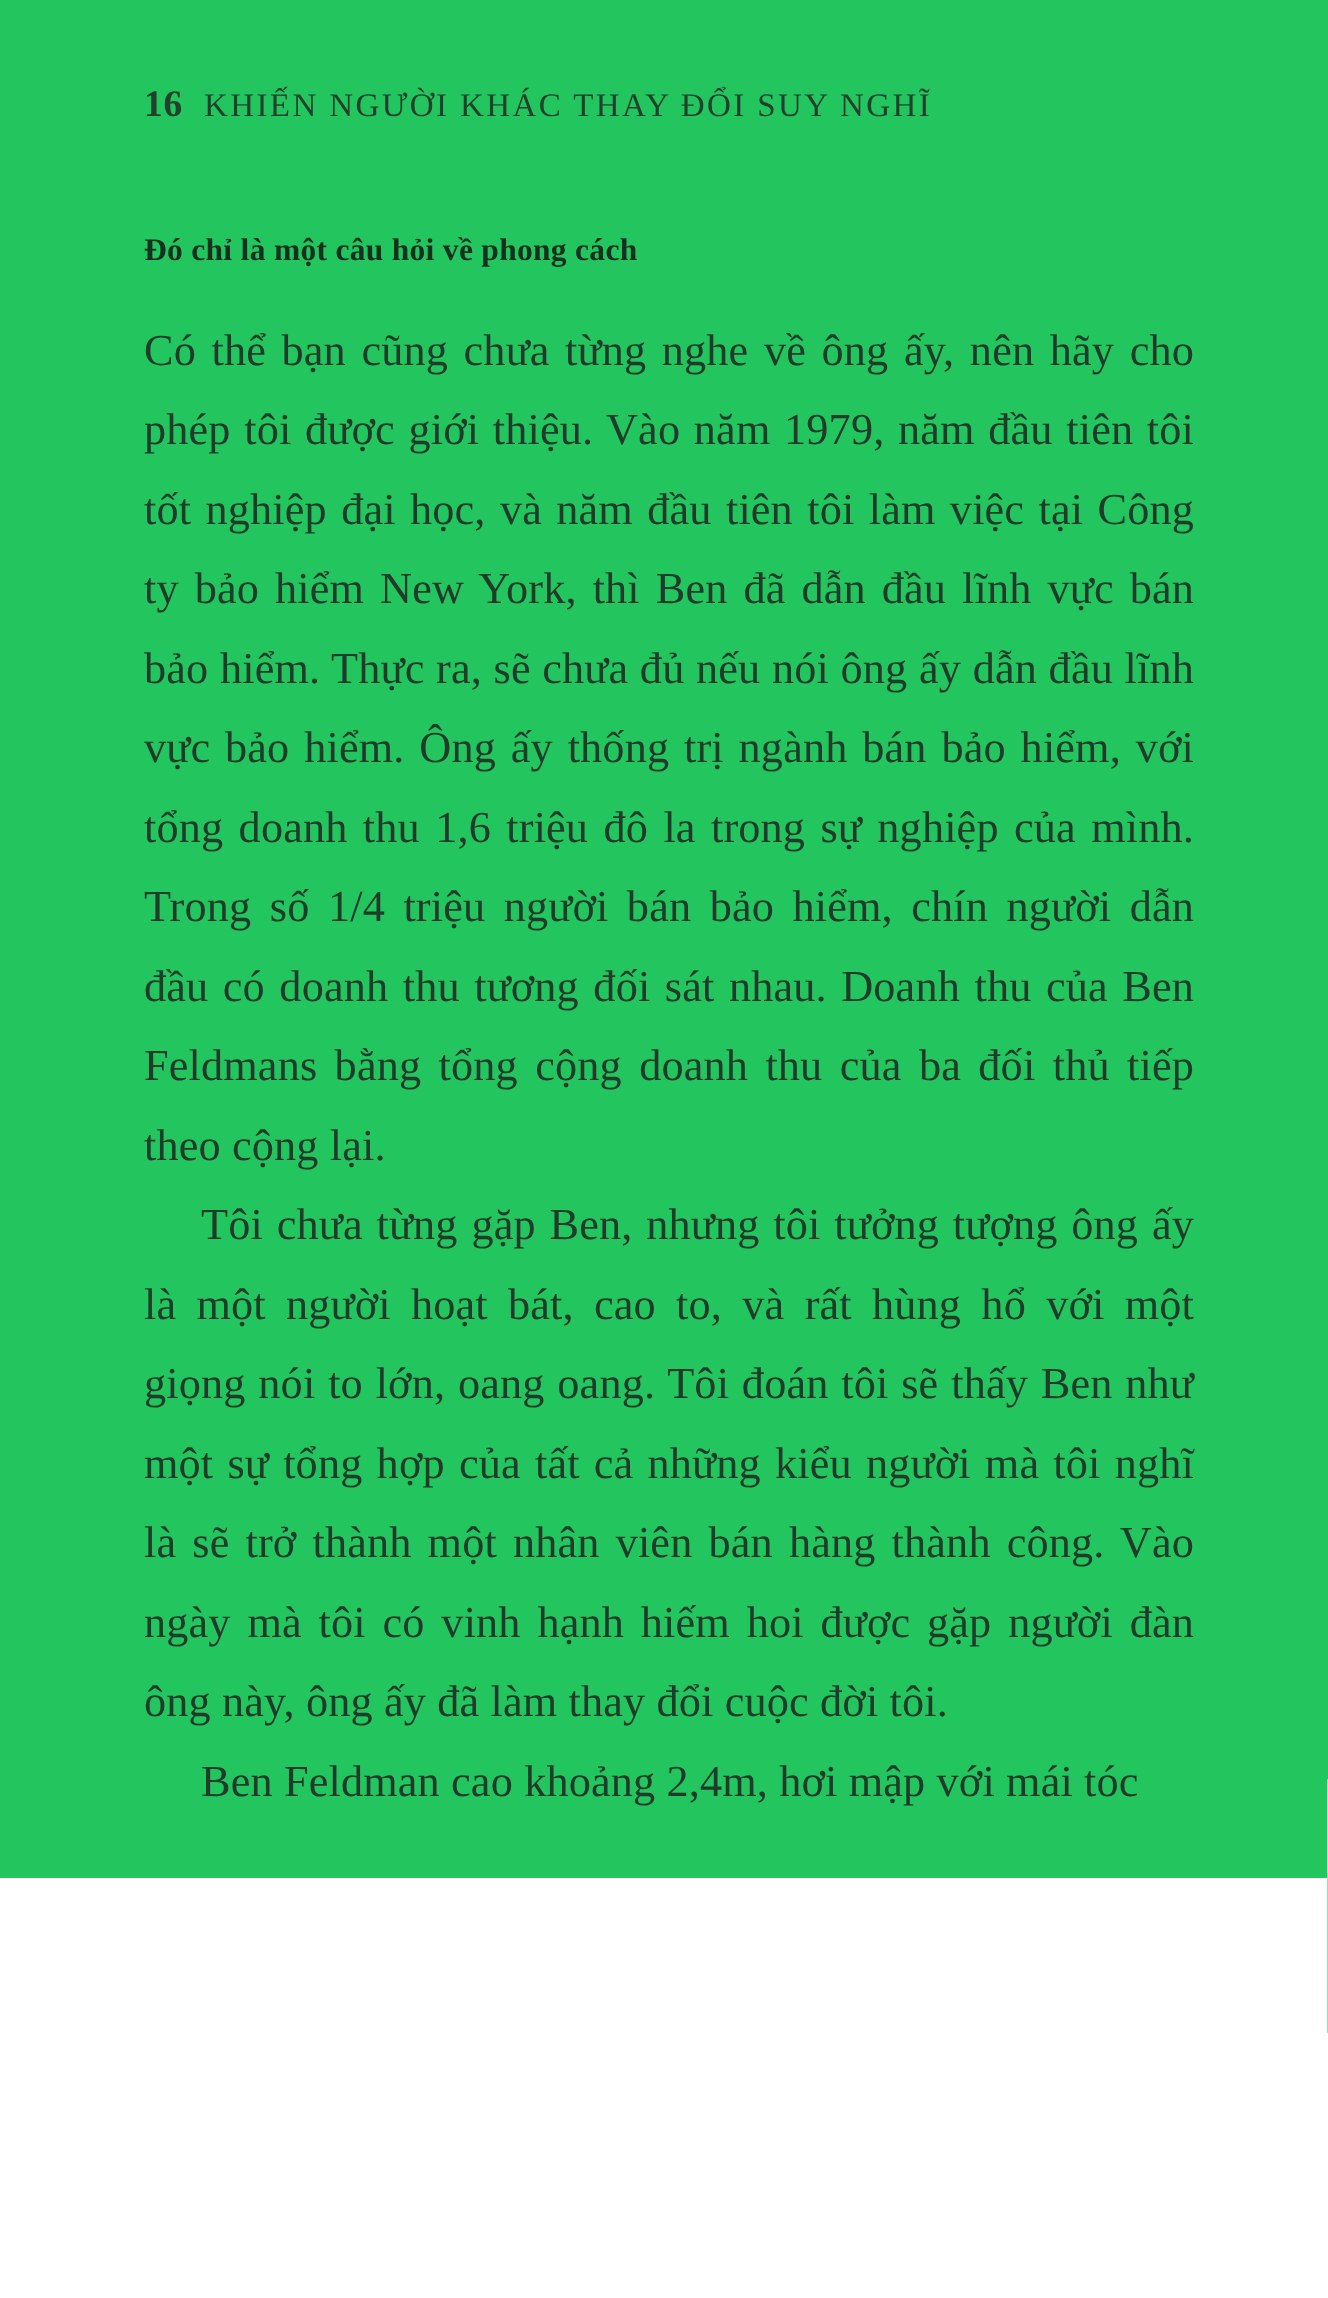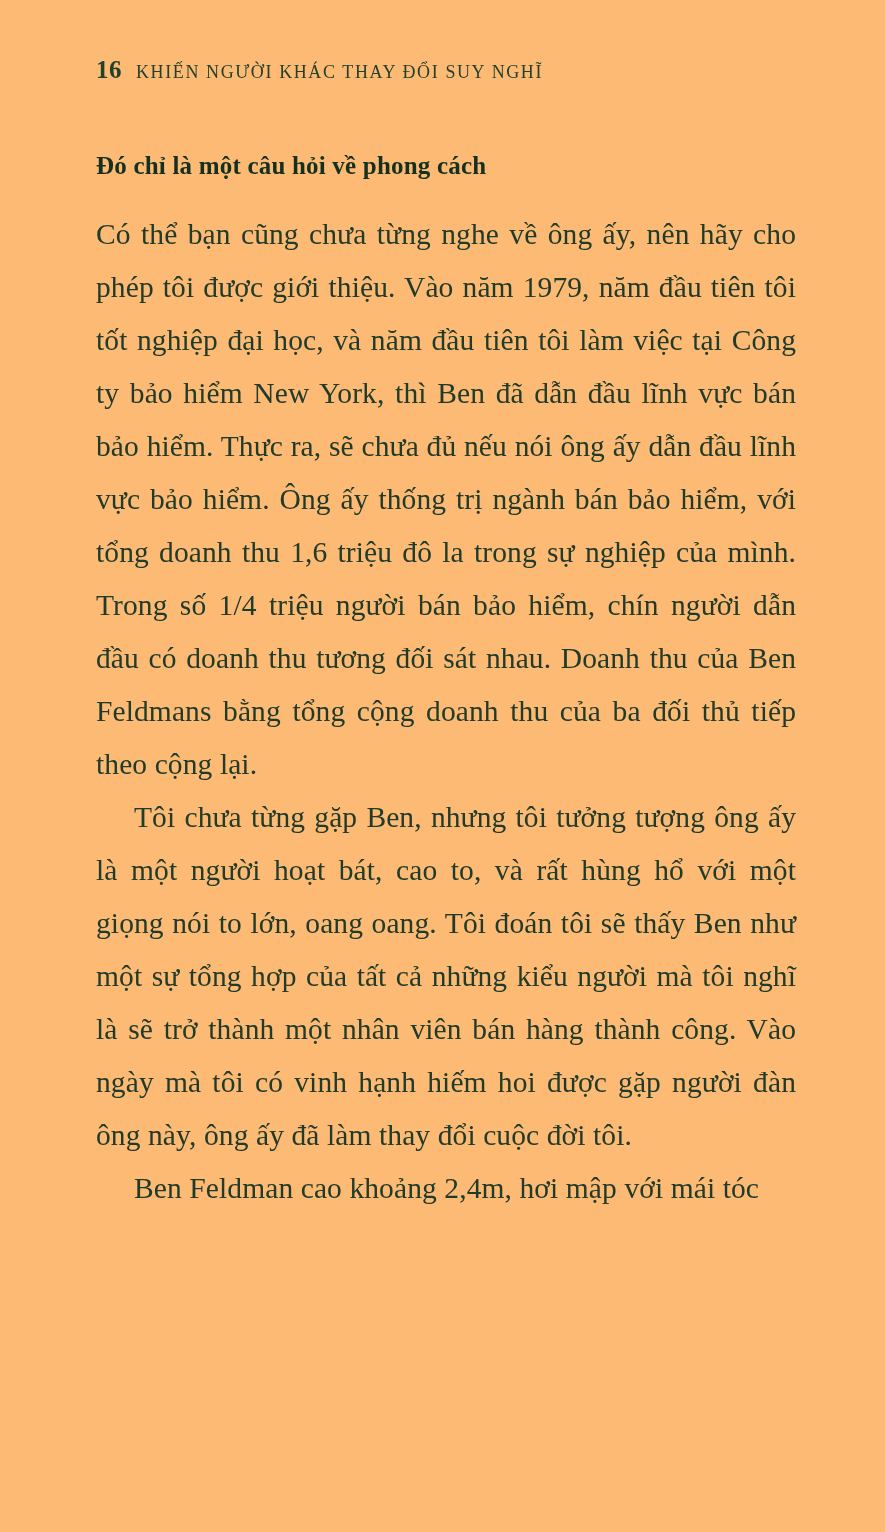--- a/index.html
+++ b/index.html
@@ -3,22 +3,22 @@
 <meta charset="utf-8">
 <style>
   html, body {
     margin: 0;
     padding: 0;
     background: #ffffff;
   }
   .page {
     position: relative;
     width: 885px;
-    height: 1532px;
-    background: #fdba74;
+    height: 1252px;
+    background: #22c55e;
     overflow: hidden;
     font-family: "Liberation Serif", serif;
     color: #1f3326;
   }
   .page-inner {
     position: absolute;
     left: 96px;
     top: 56px;
     width: 700px;
   }
@@ -29,42 +29,42 @@
     font-family: "Liberation Serif", serif;
     color: #23402c;
     margin-bottom: 58px;
   }
   .folio {
     font-size: 25px;
     font-weight: bold;
     letter-spacing: 0.5px;
   }
   .head-title {
-    font-size: 18px;
+    font-size: 22px;
     font-weight: normal;
     letter-spacing: 1.6px;
   }
   p.body-text {
     margin: 0;
     font-size: 29.5px;
     line-height: 53px;
     color: #213b2a;
     text-align: justify;
     text-justify: inter-word;
     letter-spacing: 0.1px;
   }
   p.body-text.indent {
     text-indent: 38px;
   }
   p.first-block {
     margin-bottom: 34px;
   }
   h2.section-heading {
     margin: 16px 0 18px 0;
-    font-size: 25px;
+    font-size: 21px;
     font-weight: bold;
     color: #16301f;
     line-height: 48px;
     letter-spacing: 0.2px;
   }
   
   .ghost {
     position: absolute;
     left: 0;
     right: 0;

